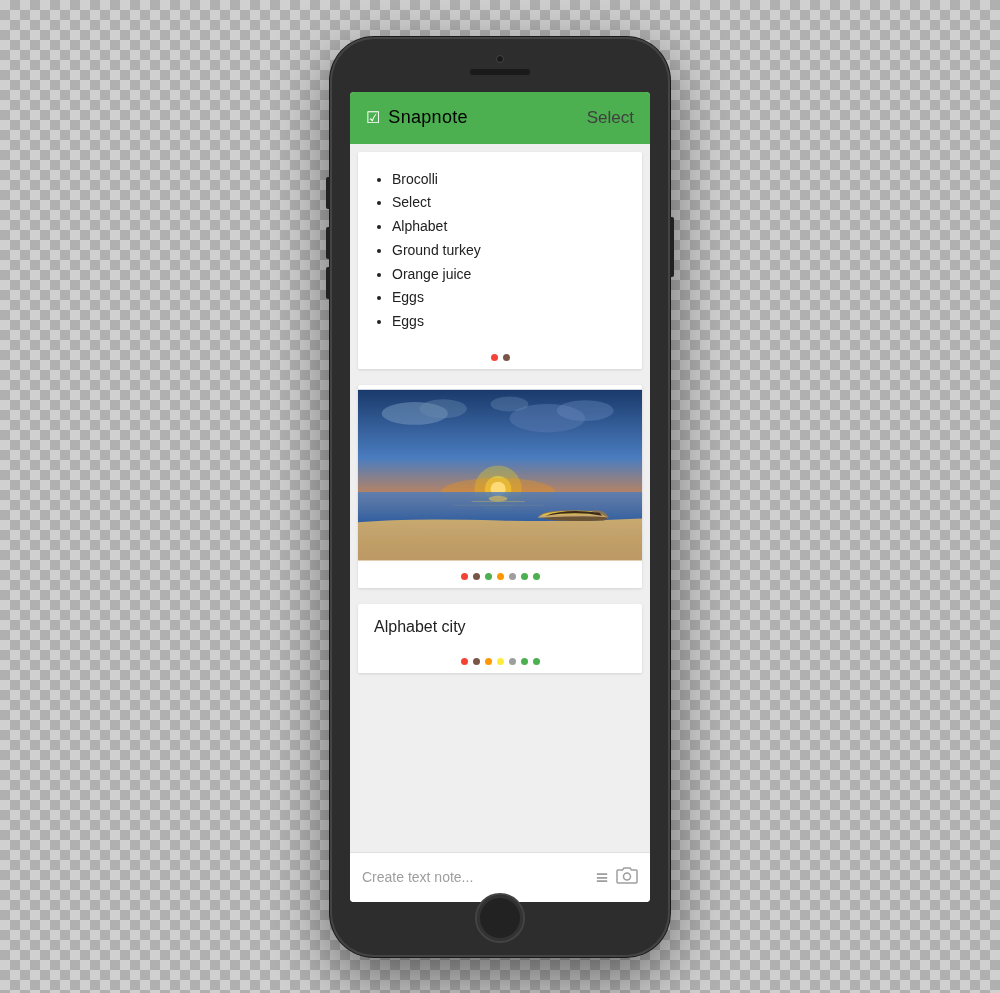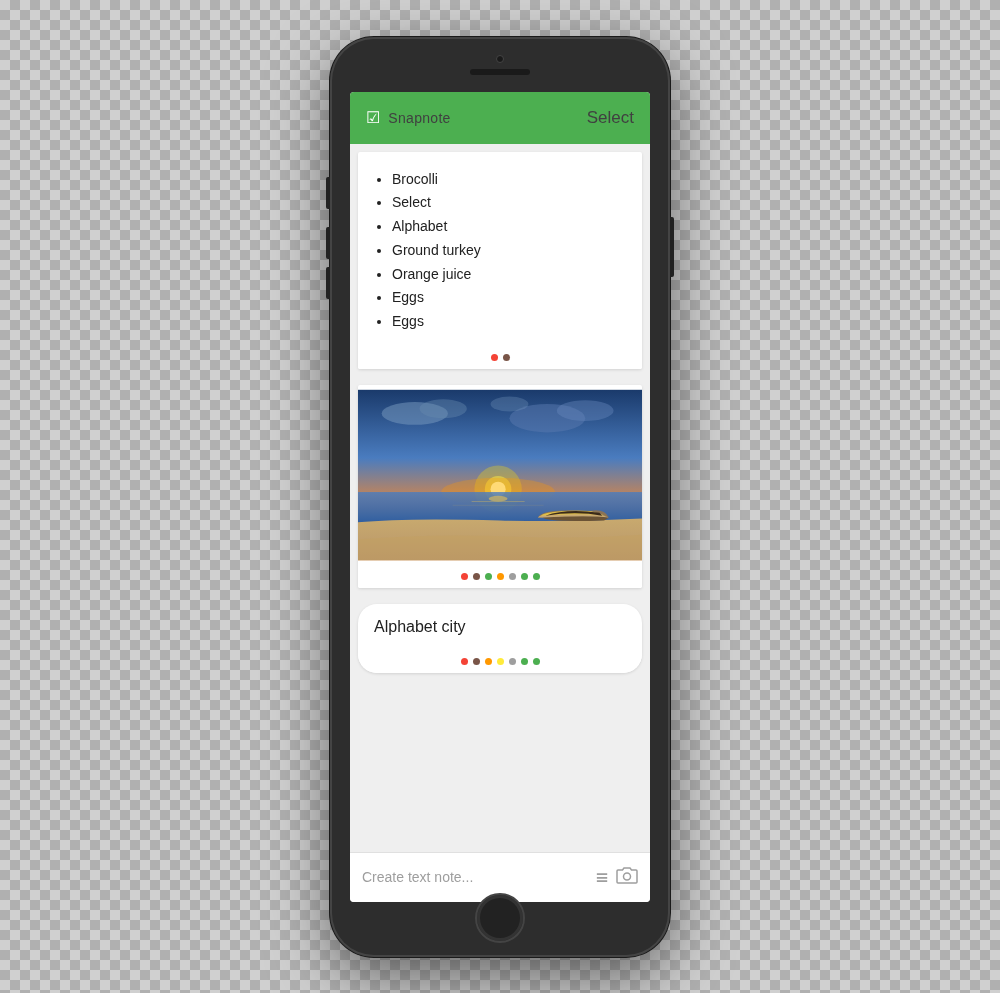--- a/index.html
+++ b/index.html
@@ -124,22 +124,22 @@
       align-items: center;
       gap: 8px;
     }
 
     .header-icon {
       color: white;
       font-size: 16px;
     }
 
     .header-title {
-      color: #404040;
-      font-size: 14px;
+      color: #000000;
+      font-size: 18px;
       font-weight: 400;
       letter-spacing: 0.3px;
     }
 
     .header-select {
       color: #404040;
       font-size: 17px;
       font-weight: 400;
     }
 
@@ -157,21 +157,20 @@
     .note-card {
       background: white;
       margin: 8px 8px 0 8px;
       border-radius: 2px;
       box-shadow: 0 1px 3px rgba(0,0,0,0.12);
       overflow: hidden;
     }
 
     .note-card:last-of-type {
       margin-bottom: 24px;
-      border-radius: 19px;
     }
 
     
     .list-note-content {
       padding: 16px 16px 12px 16px;
     }
 
     .list-note-content ul {
       list-style: disc;
       padding-left: 18px;

